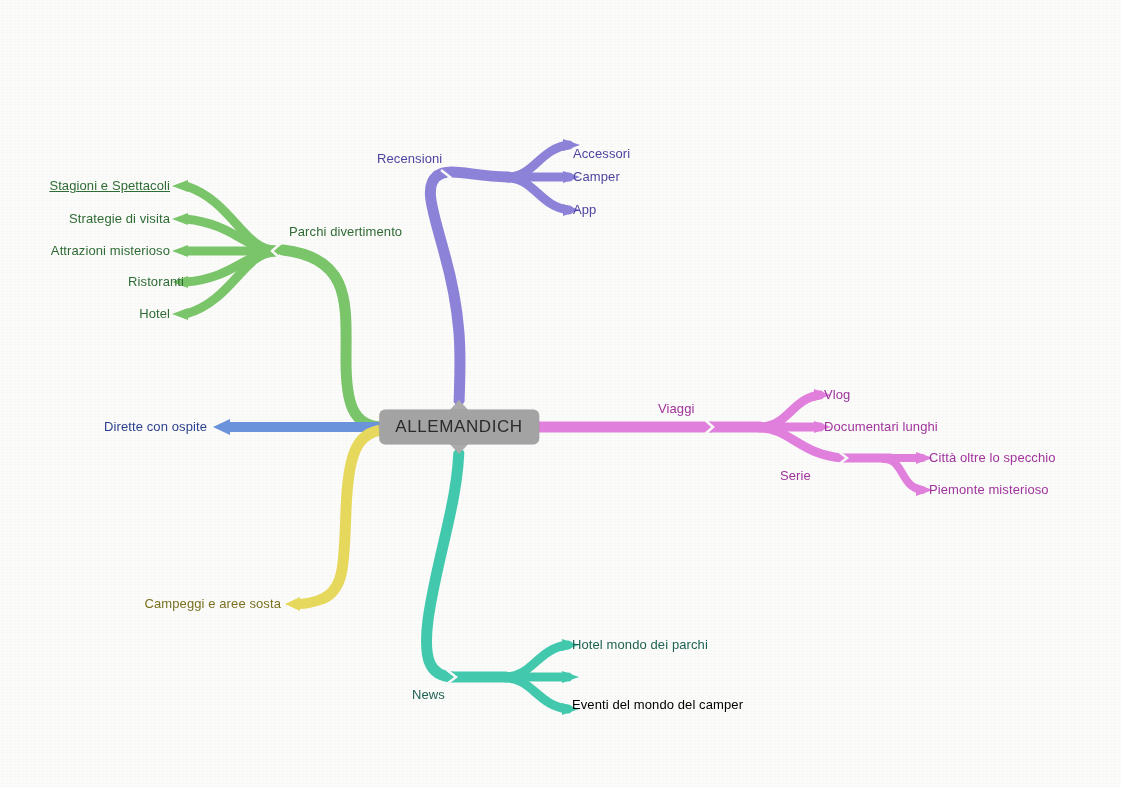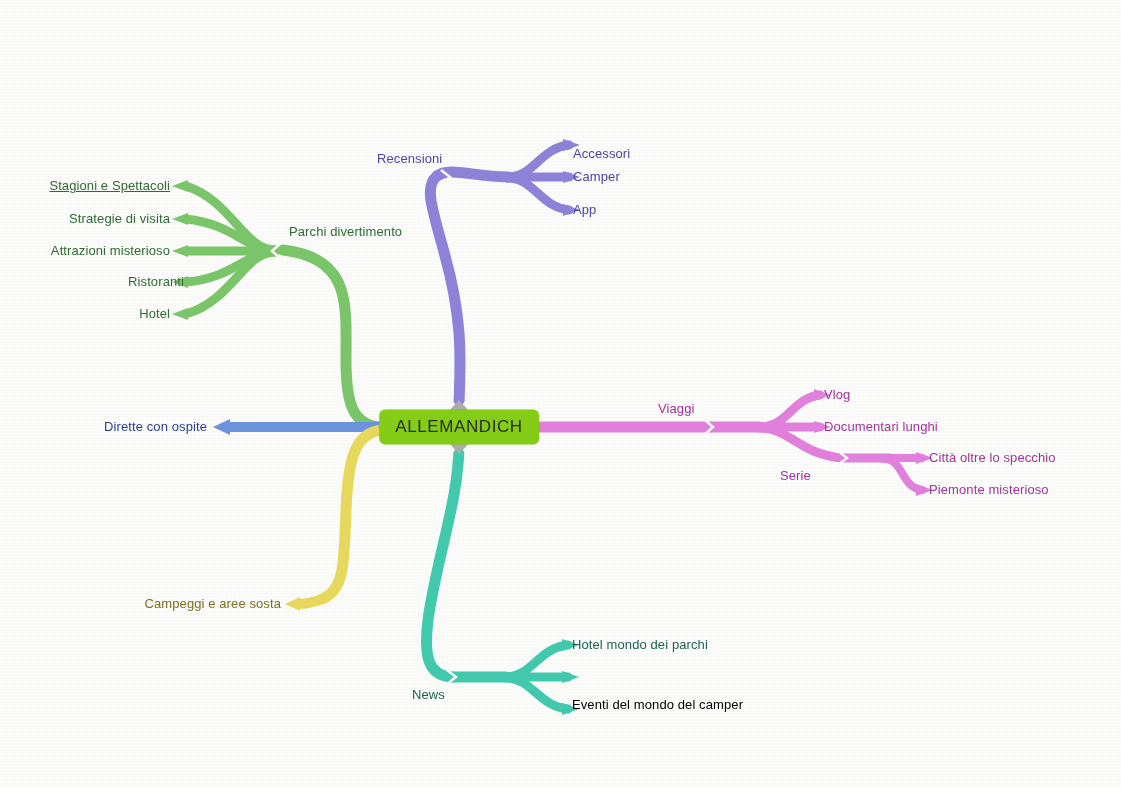--- a/index.html
+++ b/index.html
@@ -43,21 +43,21 @@
     line-height: 16px;
     white-space: nowrap;
     letter-spacing: 0.1px;
   }
   .label-right { transform: translateY(-50%); }
   .label-left  { transform: translate(-100%, -50%); }
 
   #central-node {
     position: absolute;
     transform: translate(-50%, -50%);
-    background: #84cc16;
+    background: #a3a3a3;
     border-radius: 6px;
     padding: 7px 16px 8px 16px;
     font-size: 17px;
     color: #2b2b2b;
     letter-spacing: 0.6px;
     white-space: nowrap;
     box-shadow: 0 0 0 0.5px rgba(0,0,0,0.06);
   }
 </style>
 </head>

